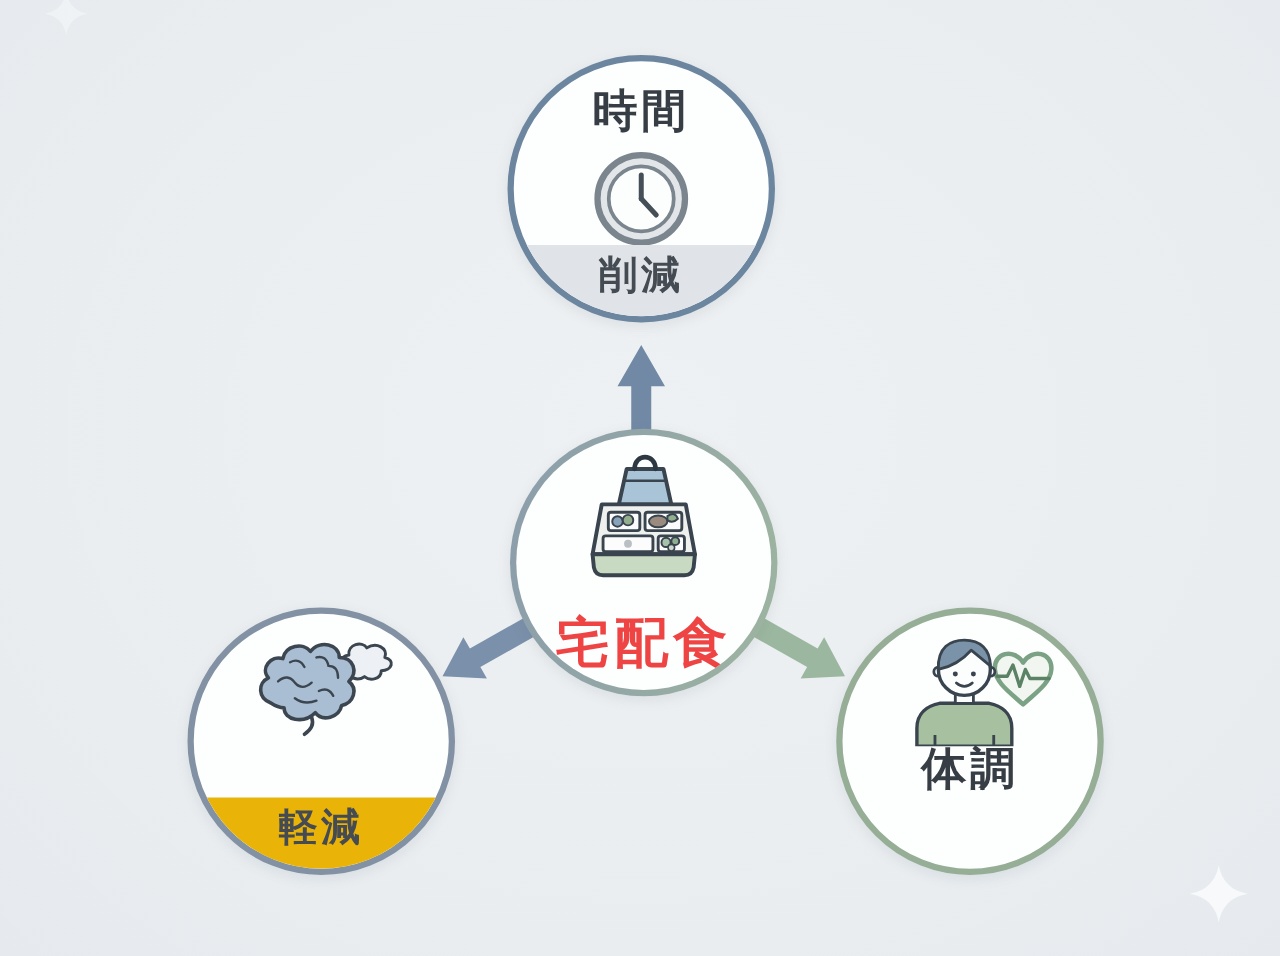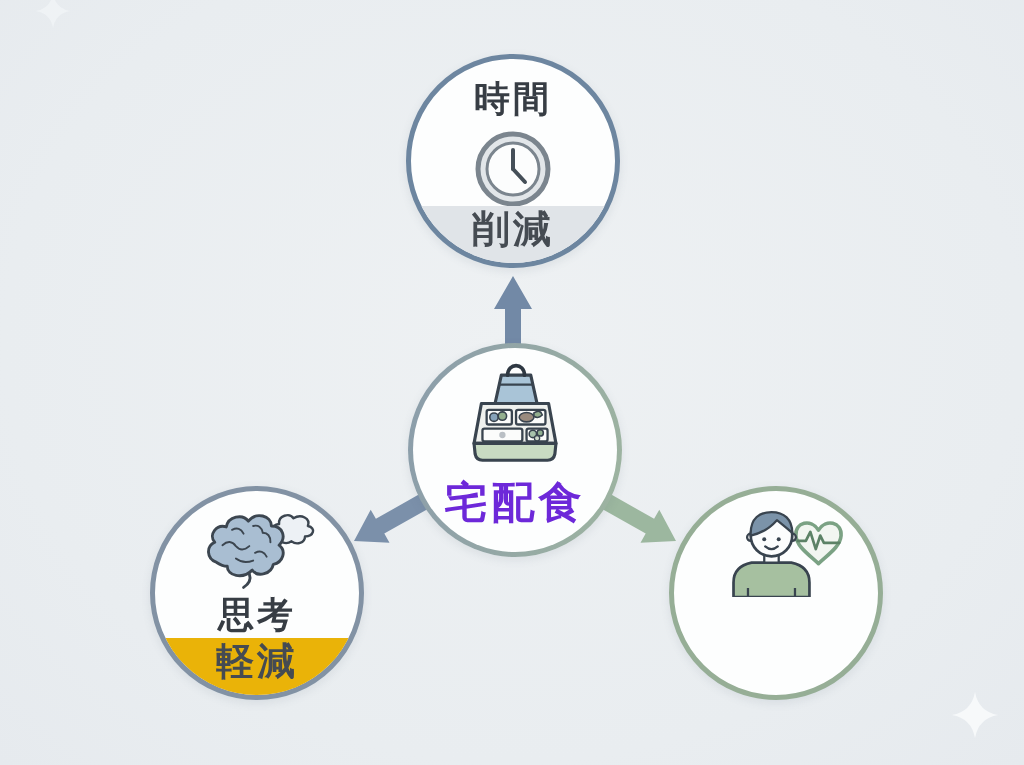--- a/index.html
+++ b/index.html
@@ -24,21 +24,21 @@
     position:absolute;
     width:214px; height:214px;
     border-radius:50%;
     border:5px solid #8292a4;
     background:#fdfefe;
     overflow:hidden;
     z-index:2;
     box-shadow:0 3px 10px rgba(90,105,120,0.12);
     display:flex; flex-direction:column; align-items:center;
   }
-  .node-time     { left:406px; top:54px;  }
+  .node-time     { left:406px; top:44px;  }
   .node-thought  { left:150px; top:486px; }
   .node-condition{ left:669px; top:486px; }
 
   .node-title {
     font-size:36px; font-weight:700; color:#373d44;
     letter-spacing:3px; line-height:44px; text-align:center;
   }
   .node-time .node-title { margin-top:18px; }
   .node-thought .node-title, .node-condition .node-title { margin-top:-4px; }
 
@@ -48,21 +48,21 @@
   .node-condition .node-icon { margin-top:12px; height:94px; }
 
   .band {
     position:absolute; left:0; bottom:0;
     width:100%; height:57px;
     background:#e0e4e8;
     display:flex; justify-content:center; align-items:center;
     padding-bottom:10px;
   }
   .band-label {
-    font-size:38px; font-weight:600; color:#454b52;
+    font-size:31px; font-weight:600; color:#454b52;
     letter-spacing:3px;
   }
 
   
   .hub-ring {
     position:absolute; left:408px; top:343px;
     width:214px; height:214px;
     border-radius:50%;
     background:linear-gradient(100deg,#8b9dab 0%,#93a6a6 45%,#9eb5a0 100%);
     padding:5px;
@@ -71,22 +71,22 @@
   }
   .hub {
     width:100%; height:100%;
     border-radius:50%;
     background:#fdfefe;
     overflow:hidden;
     display:flex; flex-direction:column; align-items:center;
   }
   .hub-icon { margin-top:10px; height:112px; display:flex; justify-content:center; }
   .hub-label {
-    margin-top:4px;
-    font-size:43px; font-weight:700; color:#6d28d9;
+    margin-top:16px;
+    font-size:43px; font-weight:700; color:#ef4444;
     letter-spacing:4px; text-align:left;
   }
 
   
   .sparkle { position:absolute; pointer-events:none; }
   .sparkle-br { left:952px; top:692px; width:46px; height:46px; opacity:0.85; }
   .sparkle-tl { left:36px; top:-6px; width:34px; height:34px; opacity:0.55; }
 </style>
 </head>
 <body>
@@ -124,21 +124,20 @@
 
         <path d="M24,64 C13,60 13,47 22,43 C15,35 24,24 34,27 C36,16 51,13 57,21 C65,11 81,15 81,26 C93,26 97,38 89,46 C97,52 93,64 83,66 C81,76 67,80 61,72 C51,82 35,78 35,68 C31,68 27,66 24,64 Z" fill="#a9bed2" stroke="#3c4650" stroke-width="3" stroke-linejoin="round"></path>
         <path d="M58,76 Q61,84 52,90" fill="none" stroke="#3c4650" stroke-width="3" stroke-linecap="round"></path>
         <path d="M30,46 Q38,39 44,47 Q50,54 58,47" fill="none" stroke="#3c4650" stroke-width="2" stroke-linecap="round"></path>
         <path d="M40,30 Q48,26 52,34" fill="none" stroke="#3c4650" stroke-width="2" stroke-linecap="round"></path>
         <path d="M62,26 Q70,24 72,33 Q80,33 80,43" fill="none" stroke="#3c4650" stroke-width="2" stroke-linecap="round"></path>
         <path d="M64,54 Q72,50 76,58" fill="none" stroke="#3c4650" stroke-width="2" stroke-linecap="round"></path>
         <path d="M44,60 Q52,66 62,62" fill="none" stroke="#3c4650" stroke-width="2" stroke-linecap="round"></path>
       </svg>
     </div>
-    <div class="node-title">思考</div>
     <div class="band" style="background: #eab308;">
       <span class="band-label">軽減</span>
     </div>
   </div>
 
   <div class="node node-condition" style="border-color: rgb(150, 174, 150);">
     <div class="node-icon">
       <svg width="144" height="94" viewBox="0 0 150 104">
 
         <path d="M122,30 C114,17 96,21 97,36 C98,48 110,56 122,67 C134,56 146,48 147,36 C148,21 130,17 122,30 Z" fill="#f2f6f1" stroke="#7ba284" stroke-width="4" stroke-linejoin="round"></path>
@@ -154,20 +153,21 @@
         <circle cx="93" cy="38" r="4" fill="#fcfdfd" stroke="#39444f" stroke-width="2.5"></circle>
 
         <circle cx="70" cy="36" r="23" fill="#fcfdfd" stroke="#39444f" stroke-width="3"></circle>
 
         <path d="M47,36 C46,16 58,10 70,10 C84,10 93,18 93,33 C87,28 81,23 76,19 C68,28 57,34 47,36 Z" fill="#7b93a9" stroke="#39444f" stroke-width="2.5" stroke-linejoin="round"></path>
         <circle cx="62" cy="40" r="2.2" fill="#39444f"></circle>
         <circle cx="78" cy="40" r="2.2" fill="#39444f"></circle>
         <path d="M63,48 Q70,54 77,48" fill="none" stroke="#39444f" stroke-width="2.5" stroke-linecap="round"></path>
       </svg>
     </div>
+    <div class="node-title">体調</div>
   </div>
 
   <div class="hub-ring">
     <div class="hub">
       <div class="hub-icon">
         <svg width="126" height="112" viewBox="0 0 120 104">
 
           <path d="M41,42 L47,15 L75,15 L81,42 Z" fill="#a9c4d7" stroke="#39444f" stroke-width="3" stroke-linejoin="round"></path>
           <line x1="45" y1="24" x2="77" y2="24" stroke="#39444f" stroke-width="2"></line>
           <path d="M53,15 C53,3 69,3 69,15" fill="none" stroke="#2e3842" stroke-width="3.5" stroke-linecap="round"></path>

